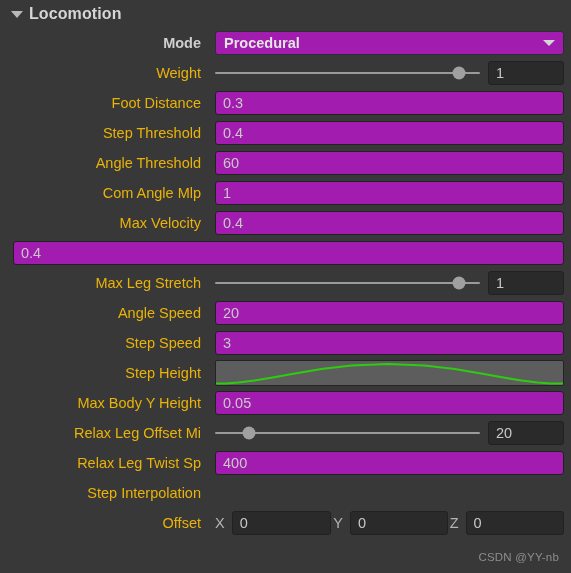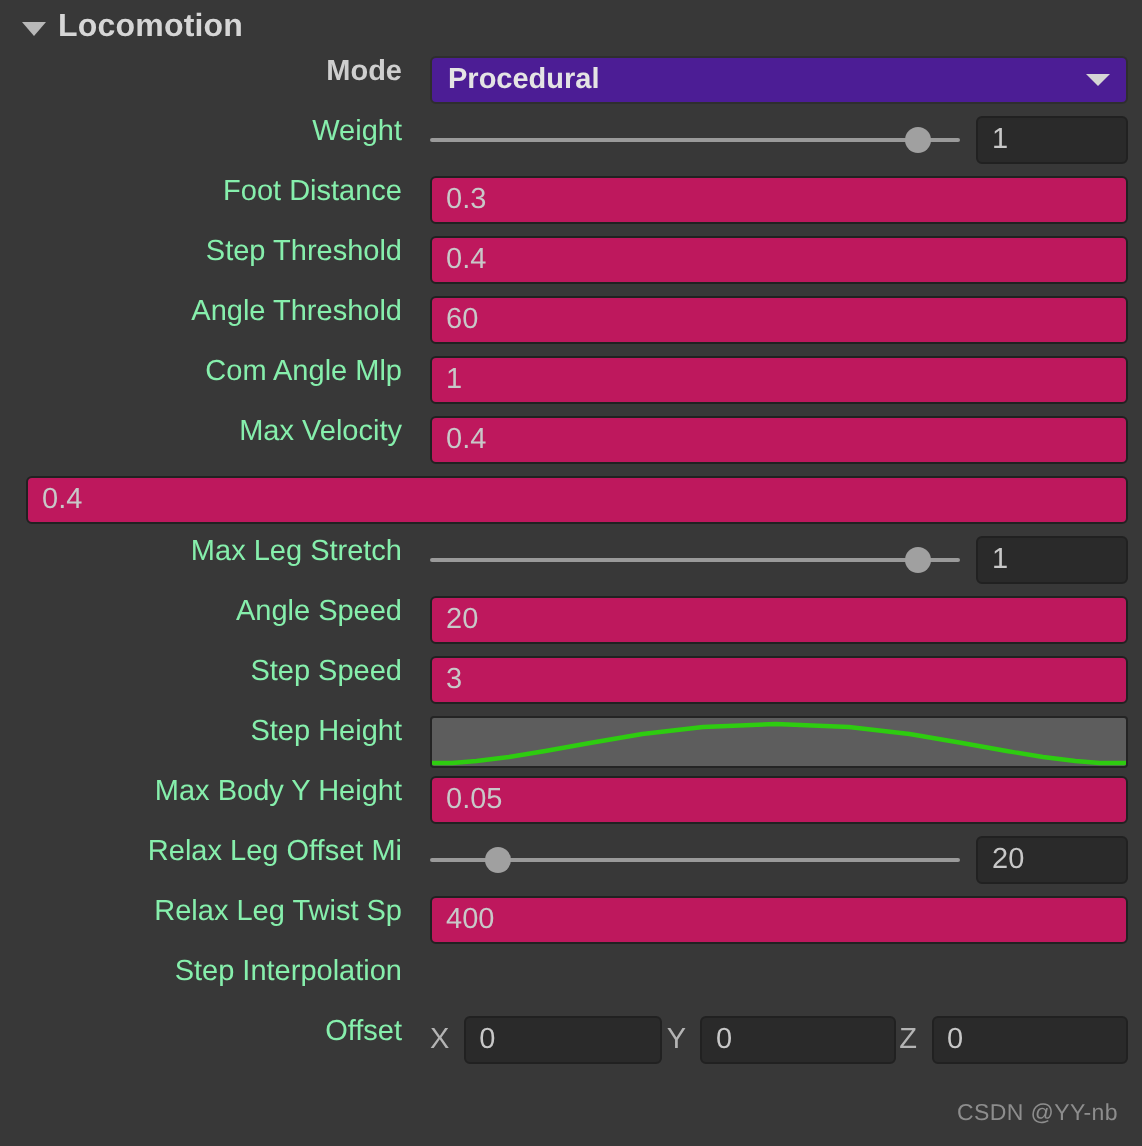--- a/index.html
+++ b/index.html
@@ -43,71 +43,71 @@
   .foldout-title {
     color: #d6d6d6;
     font-size: 16px;
     font-weight: bold;
     letter-spacing: 0.1px;
   }
 
   
   .row {
     display: flex;
-    align-items: flex-start;
+    align-items: center;
     height: 30px;
     padding-left: 13px;
     padding-right: 7px;
     box-sizing: border-box;
   }
   .row-label {
     width: 202px;
     flex: 0 0 202px;
     text-align: right;
     padding-right: 14px;
     box-sizing: border-box;
-    color: #86efac;
+    color: #eab308;
     font-size: 14.5px;
     white-space: nowrap;
     overflow: hidden;
   }
   .row-label.bold {
     color: #cfcfcf;
     font-weight: bold;
   }
   .row-field {
     flex: 1 1 auto;
     display: flex;
     align-items: center;
     min-width: 0;
   }
 
   
   .textfield {
     flex: 1 1 auto;
     height: 24px;
-    background: #be185d;
+    background: #a21caf;
     border: 1px solid #212121;
     border-radius: 3px;
     display: flex;
     align-items: center;
     padding: 0 7px;
     box-sizing: border-box;
     color: #c8c8c8;
     font-size: 14.5px;
     min-width: 0;
     overflow: hidden;
     white-space: nowrap;
   }
 
   
   .dropdown {
     flex: 1 1 auto;
     height: 24px;
-    background: #4c1d95;
+    background: #a21caf;
     border: 1px solid #2e2e2e;
     border-radius: 3px;
     display: flex;
     align-items: center;
     justify-content: space-between;
     padding: 0 8px 0 8px;
     box-sizing: border-box;
     color: #e4e4e4;
     font-size: 14.5px;
     min-width: 0;

